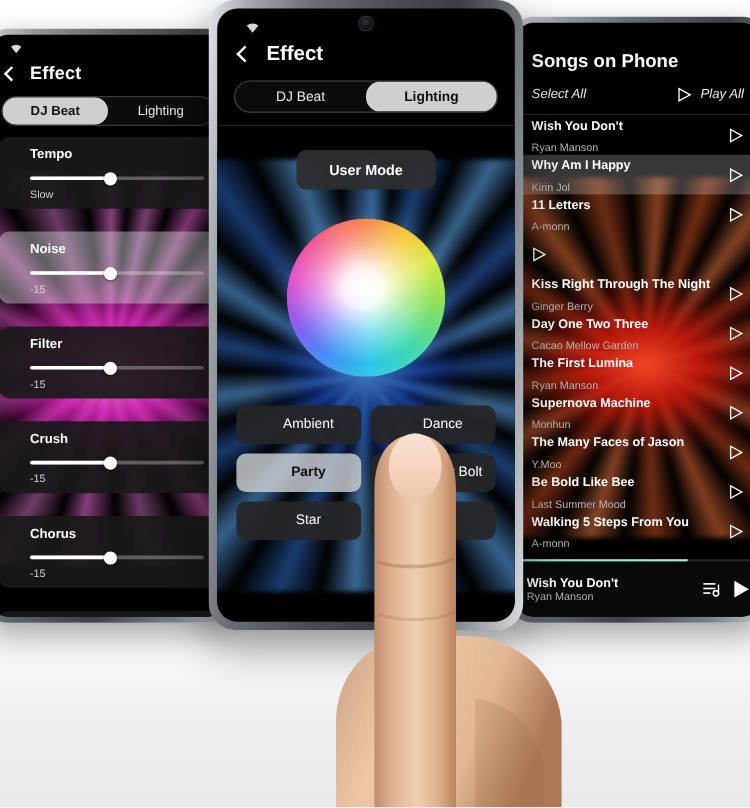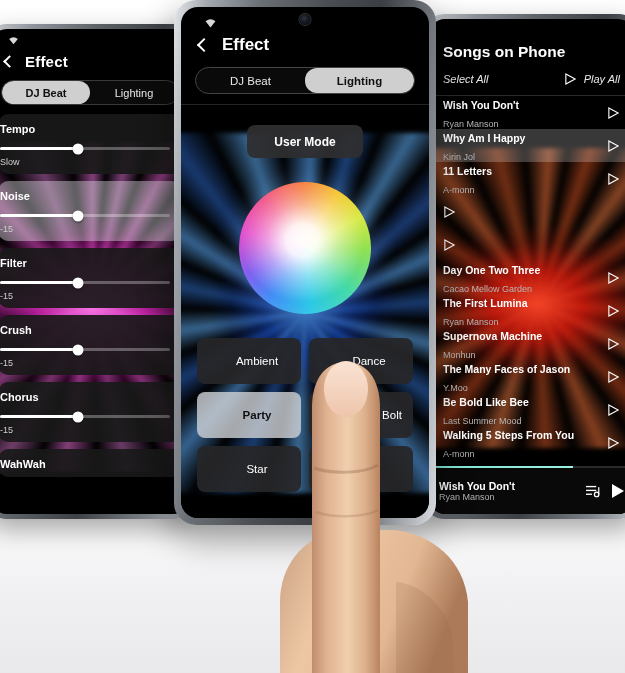--- a/index.html
+++ b/index.html
@@ -72,22 +72,22 @@
         rgba(255,120,235,.52) 276deg, rgba(0,0,0,0) 285deg, rgba(255,140,240,.44) 296deg, rgba(0,0,0,0) 306deg,
         rgba(255,110,230,.50) 318deg, rgba(0,0,0,0) 328deg, rgba(255,140,245,.42) 340deg, rgba(0,0,0,0) 352deg,
         rgba(255,120,235,.50) 360deg);
     filter: blur(1.5px);
     pointer-events: none;
   }
   .slider-list { position: relative; padding: 0 8px; }
   .slider-card {
     background: rgba(25,25,25,.92);
     border-radius: 9px;
-    padding: 9px 11px 7px 1px;
-    margin-bottom: 7px;
+    padding: 9px 11px 7px 26px;
+    margin-bottom: 19px;
     position: relative;
   }
   .slider-card.hl { background: rgba(225,225,228,.42); }
   .sl-name { color:#fff; font-size: 11px; font-weight: bold; }
   .sl-track {
     position: relative; height: 3px; background: rgba(255,255,255,.30);
     border-radius: 2px; margin: 12px 0 7px 0;
   }
   .sl-fill { position:absolute; left:0; top:0; height:3px; background:#fff; border-radius:2px; }
   .sl-knob {
@@ -214,21 +214,21 @@
         #7b5bf0 155deg, #e341c8 195deg, #f0407a 230deg, #f4702a 268deg,
         #f5c022 300deg, #d8e83a 330deg, #8fe04a 360deg);
     box-shadow: 0 0 26px rgba(120,180,255,.35), inset 0 0 18px rgba(255,255,255,.12);
   }
   .modes {
     position: relative; display: grid;
     grid-template-columns: 1fr 1fr; gap: 8px;
     padding: 0 16px;
   }
   .mode-btn {
-    height: 46px; border-radius: 8px;
+    height: 32px; border-radius: 8px;
     background: rgba(38,38,40,.94);
     display:flex; align-items:center; justify-content:center;
     color:#fff; font-size: 11.5px; padding-left: 16px;
   }
   .mode-btn.sel { background: rgba(208,210,214,.80); color:#101010; font-weight:600; }
   .mode-btn.blank { color: transparent; }
 
   
   #hand { position: absolute; left: 268px; top: 352px; width: 210px; height: 321px; z-index: 30; pointer-events: none; }
 </style>
@@ -366,20 +366,24 @@
             </svg>
         </div>
 
         <div class="song-row">
           <svg class="tri-hollow" viewBox="0 0 14 14">
               <path d="M2 1.5 L12 7 L2 12.5 Z" fill="none" stroke="#fff" stroke-width="1.2"></path>
             </svg>
         </div>
 
         <div class="song-row">
+          <span class="sr-txt">
+            <span class="sr-title">Kiss Right Through The Night</span><br>
+            <span class="sr-artist">Ginger Berry</span>
+          </span>
           <svg class="tri-hollow" viewBox="0 0 14 14">
               <path d="M2 1.5 L12 7 L2 12.5 Z" fill="none" stroke="#fff" stroke-width="1.2"></path>
             </svg>
         </div>
 
         <div class="song-row">
           <span class="sr-txt">
             <span class="sr-title">Day One Two Three</span><br>
             <span class="sr-artist">Cacao Mellow Garden</span>
           </span>

